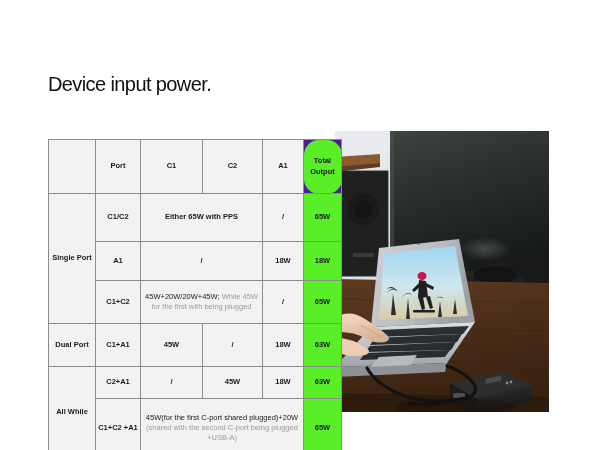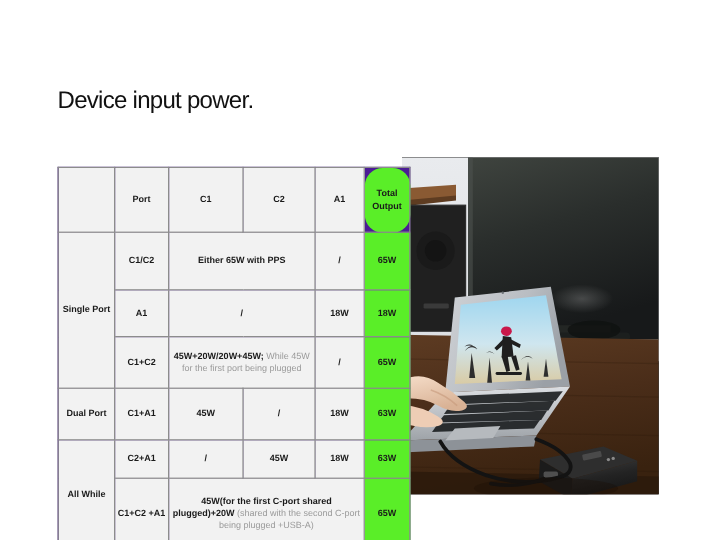--- a/index.html
+++ b/index.html
@@ -87,21 +87,21 @@
   .total-head {
     background: #5aee28 !important;
     border-radius: 15px;
   }
   .cell-note {
     color: #9a9a9a;
     font-weight: normal;
   }
   .cell-strong {
     color: #1a1a1a;
-    font-weight: bold;
+    font-weight: normal;
   }
   .r1 td { height: 43px; }
   .r2 td { height: 34px; }
   .r3 td { height: 38px; }
   .r4 td { height: 38px; }
   .r5 td { height: 27px; }
   .r6 td { height: 54px; }
 </style>
 </head>
 <body>
@@ -280,21 +280,21 @@
         <td>A1</td>
         <td colspan="2">/</td>
         <td>18W</td>
         <td class="total-cell">18W</td>
       </tr>
 
       <tr class="r3">
         <td>C1+C2</td>
         <td colspan="2">
           <span class="cell-strong">45W+20W/20W+45W;</span>
-          <span class="cell-note">While 45W for the first port being plugged</span>
+          <span class="cell-note">While 45W for the first with being plugged</span>
         </td>
         <td>/</td>
         <td class="total-cell">65W</td>
       </tr>
 
       <tr class="r4">
         <td class="group-cell" rowspan="1">Dual Port</td>
         <td>C1+A1</td>
         <td>45W</td>
         <td>/</td>

